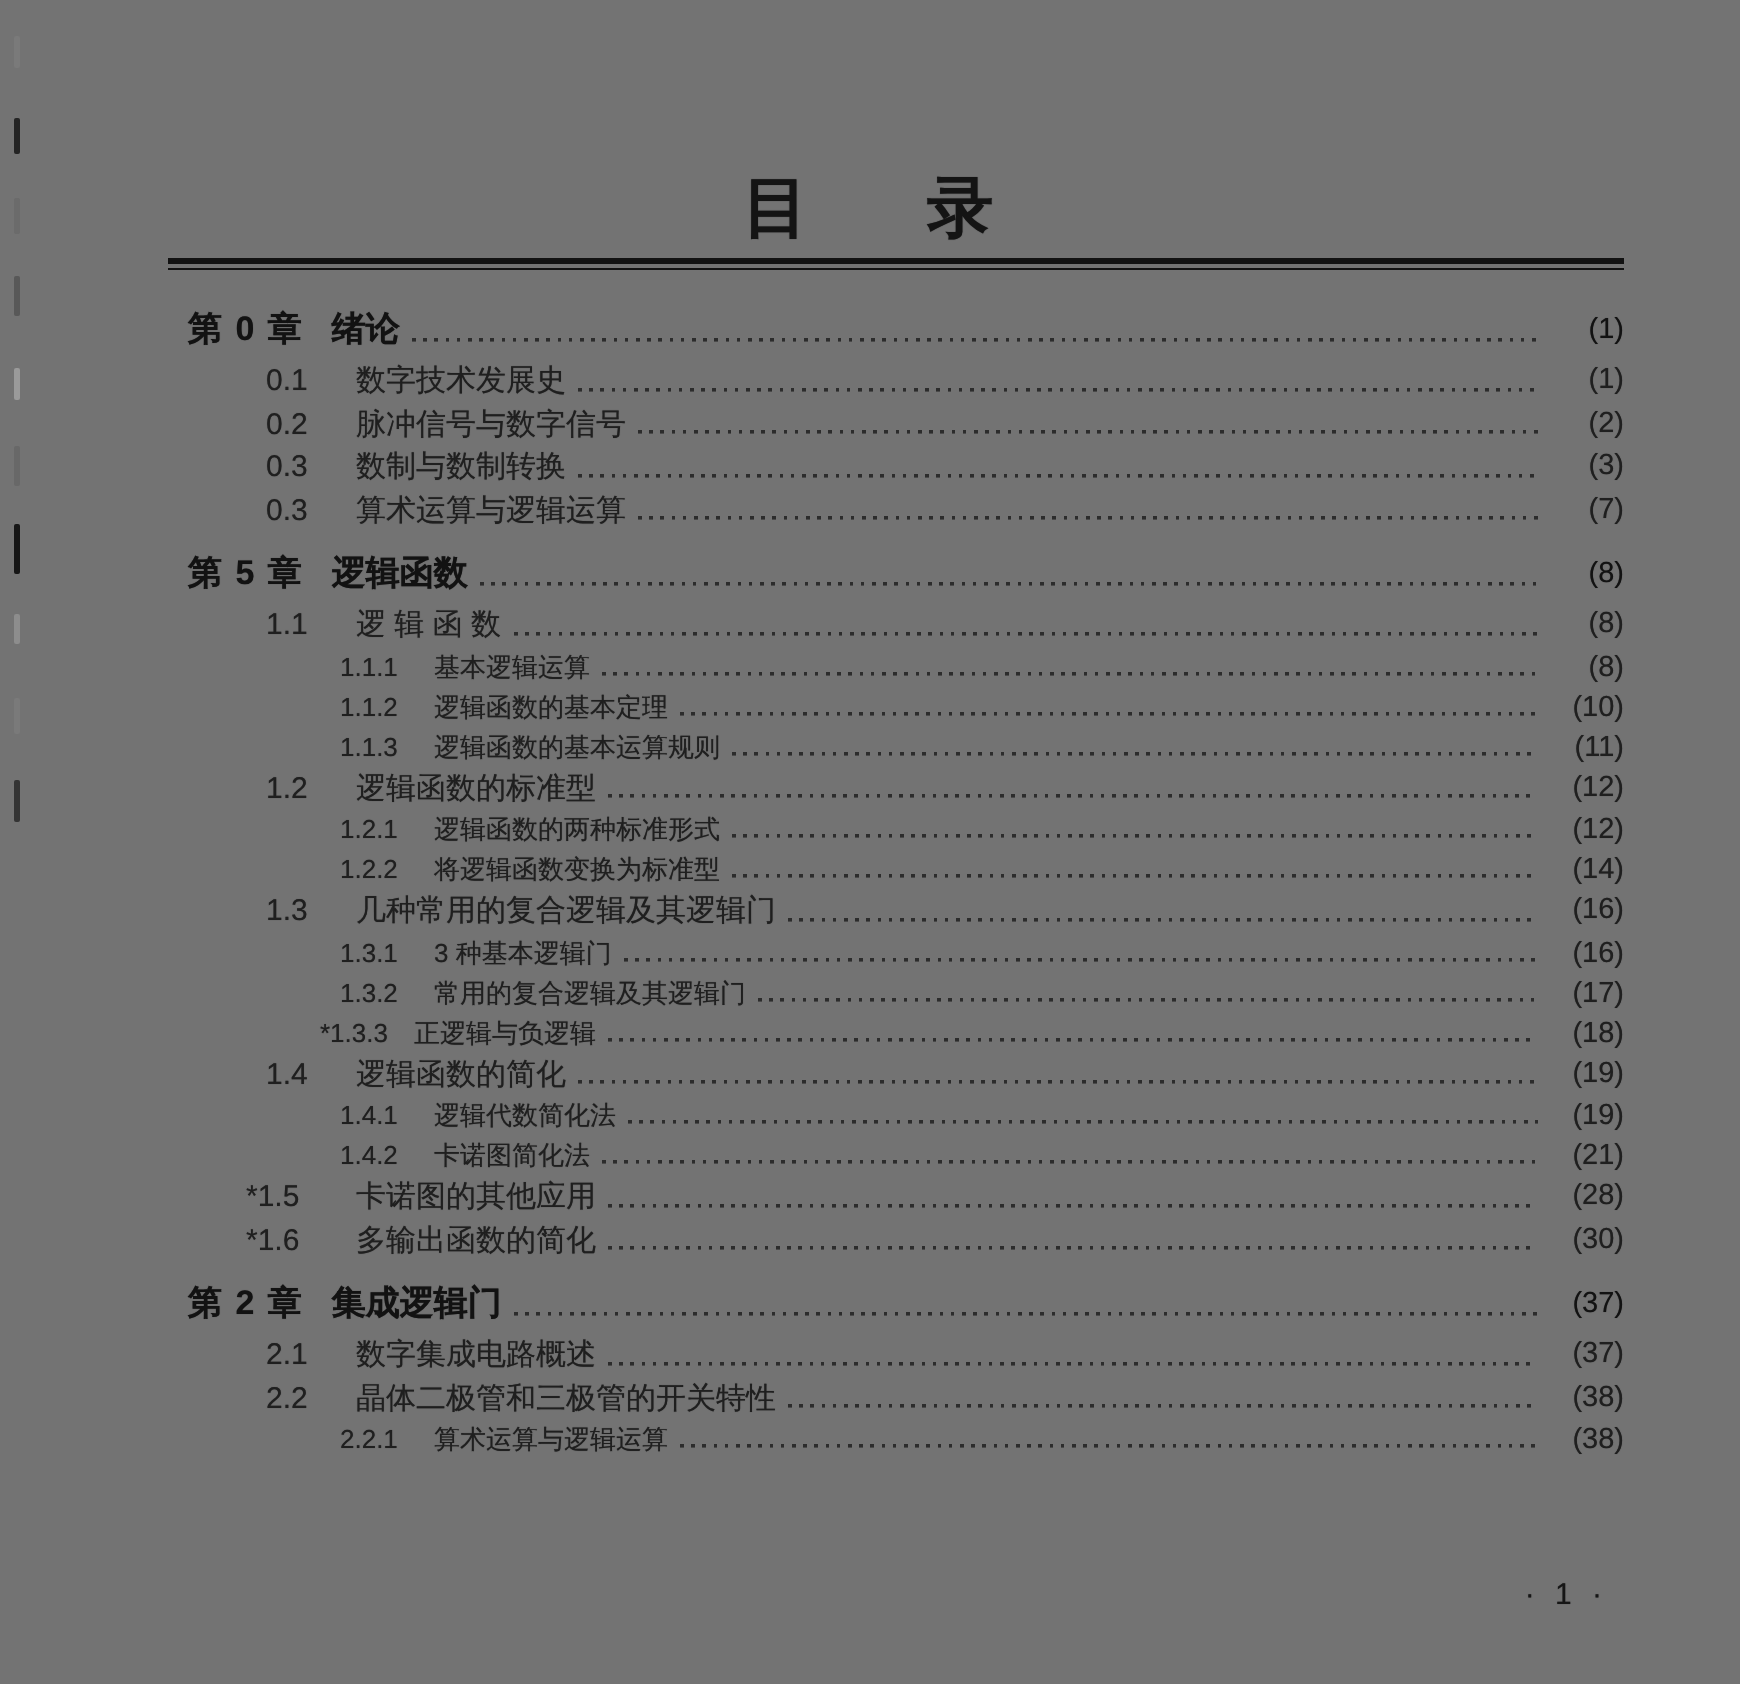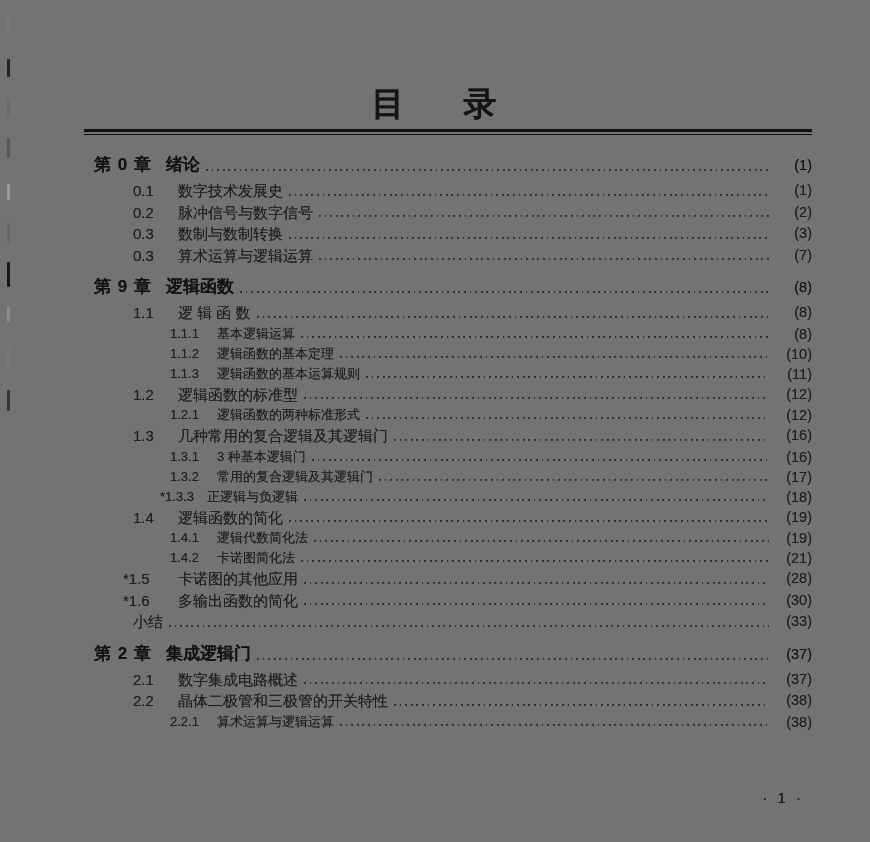--- a/index.html
+++ b/index.html
@@ -123,21 +123,21 @@
         <span class="leader"></span>
         <span class="pg">(3)</span>
       </div>
       <div class="row lv-section">
         <span class="num">0.3</span>
         <span class="ttl">算术运算与逻辑运算</span>
         <span class="leader"></span>
         <span class="pg">(7)</span>
       </div>
       <div class="row lv-chapter">
-        <span class="num">第 9 章</span>
+        <span class="num">第 5 章</span>
         <span class="ttl">逻辑函数</span>
         <span class="leader"></span>
         <span class="pg">(8)</span>
       </div>
       <div class="row lv-section">
         <span class="num">1.1</span>
         <span class="ttl">逻 辑 函 数</span>
         <span class="leader"></span>
         <span class="pg">(8)</span>
       </div>
@@ -163,20 +163,26 @@
         <span class="num">1.2</span>
         <span class="ttl">逻辑函数的标准型</span>
         <span class="leader"></span>
         <span class="pg">(12)</span>
       </div>
       <div class="row lv-subsection">
         <span class="num">1.2.1</span>
         <span class="ttl">逻辑函数的两种标准形式</span>
         <span class="leader"></span>
         <span class="pg">(12)</span>
+      </div>
+      <div class="row lv-subsection">
+        <span class="num">1.2.2</span>
+        <span class="ttl">将逻辑函数变换为标准型</span>
+        <span class="leader"></span>
+        <span class="pg">(14)</span>
       </div>
       <div class="row lv-section">
         <span class="num">1.3</span>
         <span class="ttl">几种常用的复合逻辑及其逻辑门</span>
         <span class="leader"></span>
         <span class="pg">(16)</span>
       </div>
       <div class="row lv-subsection">
         <span class="num">1.3.1</span>
         <span class="ttl">3 种基本逻辑门</span>
@@ -218,25 +224,20 @@
         <span class="ttl">卡诺图的其他应用</span>
         <span class="leader"></span>
         <span class="pg">(28)</span>
       </div>
       <div class="row lv-section starred">
         <span class="num">*1.6</span>
         <span class="ttl">多输出函数的简化</span>
         <span class="leader"></span>
         <span class="pg">(30)</span>
       </div>
-      <div class="row lv-section">
-        <span class="ttl">小结</span>
-        <span class="leader"></span>
-        <span class="pg">(33)</span>
-      </div>
       <div class="row lv-chapter">
         <span class="num">第 2 章</span>
         <span class="ttl">集成逻辑门</span>
         <span class="leader"></span>
         <span class="pg">(37)</span>
       </div>
       <div class="row lv-section">
         <span class="num">2.1</span>
         <span class="ttl">数字集成电路概述</span>
         <span class="leader"></span>

